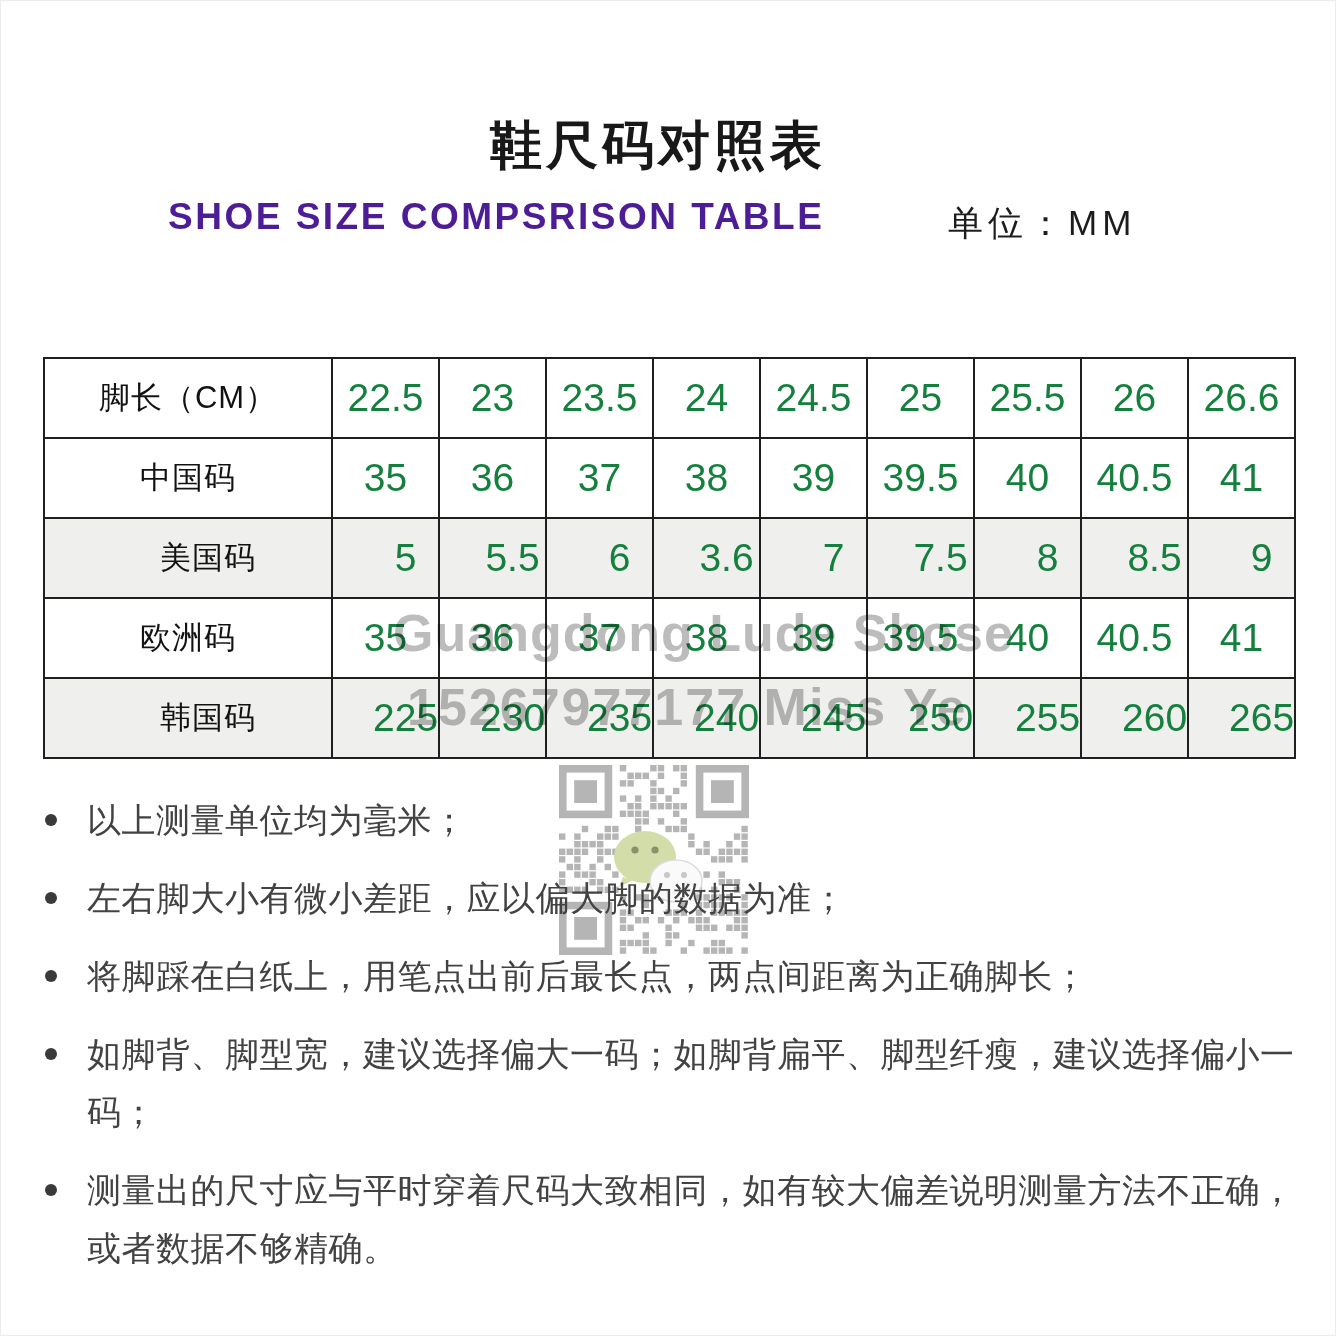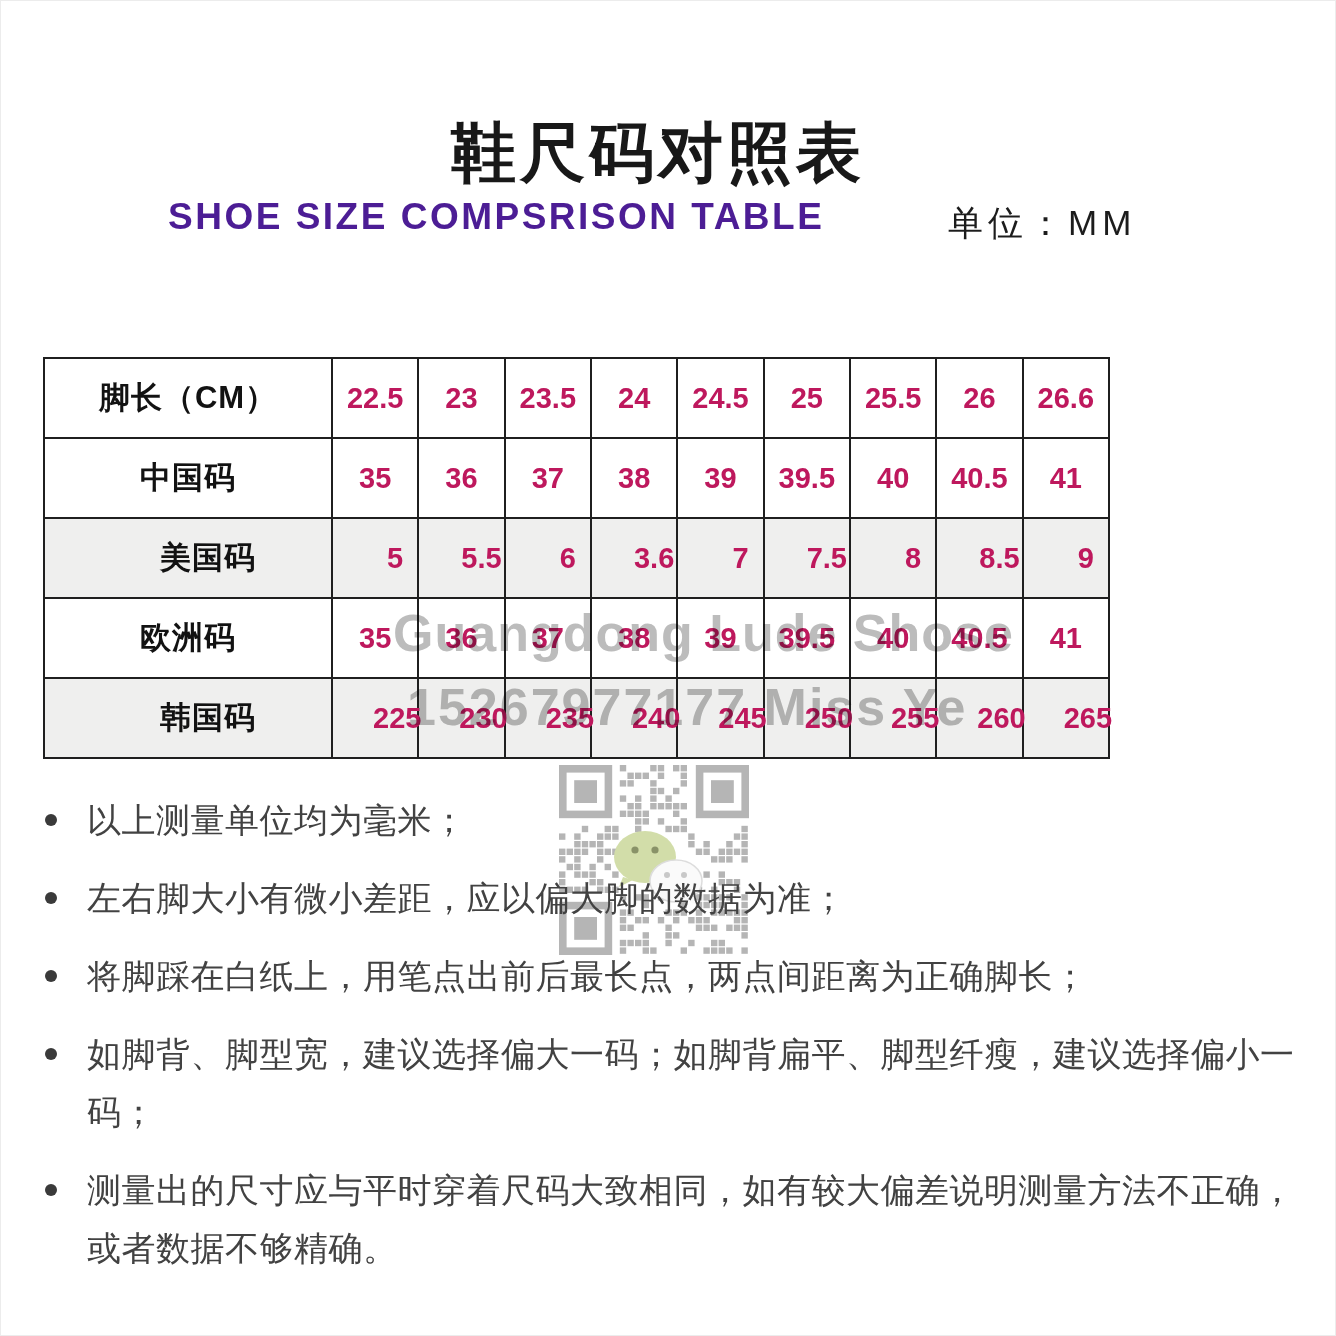--- a/index.html
+++ b/index.html
@@ -12,49 +12,48 @@
   }
   .page{
     position:absolute;inset:0;
     border:1px solid #ececec;
     box-sizing:border-box;
   }
   
   .title{
     position:absolute;top:116px;left:657px;
     transform:translateX(-50%);
-    font-size:65px;font-weight:900;color:#181818;
+    font-size:52px;font-weight:900;color:#181818;
     letter-spacing:4px;white-space:nowrap;line-height:1.1;
     margin:0;
   }
   .subtitle{
     position:absolute;top:195px;left:167px;
     font-size:37px;font-weight:700;color:#4c1d95;
     letter-spacing:2.5px;white-space:nowrap;
   }
   .unit-label{
     position:absolute;top:199px;left:947px;
     font-size:35px;font-weight:400;color:#1c1c1c;
     letter-spacing:5px;white-space:nowrap;
   }
   
   table.size-table{
     position:absolute;left:42px;top:356px;
-    width:1067px;
+    width:1253px;
     border-collapse:collapse;
     table-layout:fixed;
     z-index:1;
-    font-weight:bold;
   }
   table.size-table col.c-label{width:288px;}
   table.size-table td{
     border:2px solid #1f1f1f;
     height:78px;
     text-align:center;vertical-align:middle;
-    font-size:29px;color:#be185d;
+    font-size:39px;color:#15803d;
     background:#ffffff;
     padding:0;
   }
   table.size-table tr.shaded td{background:#efefee;padding-left:40px;}
   table.size-table td.label{
     font-size:31px;color:#121212;letter-spacing:1px;
   }
   
   .wm{
     position:absolute;z-index:2;

